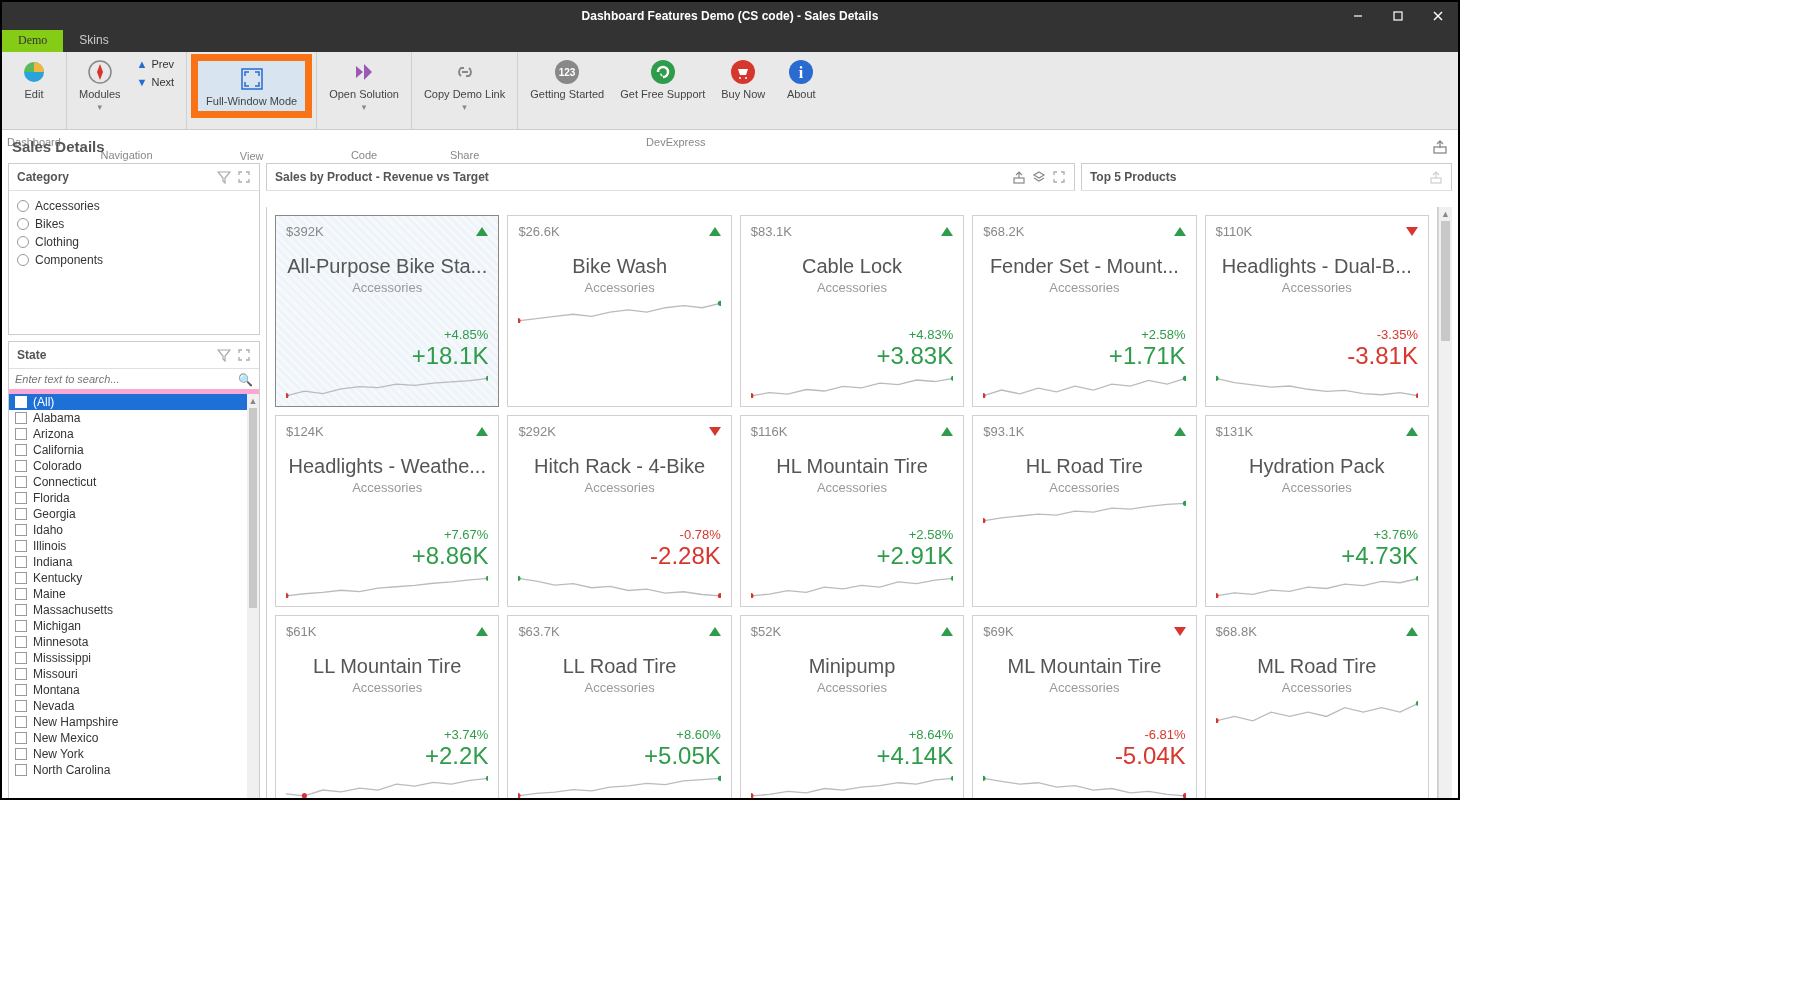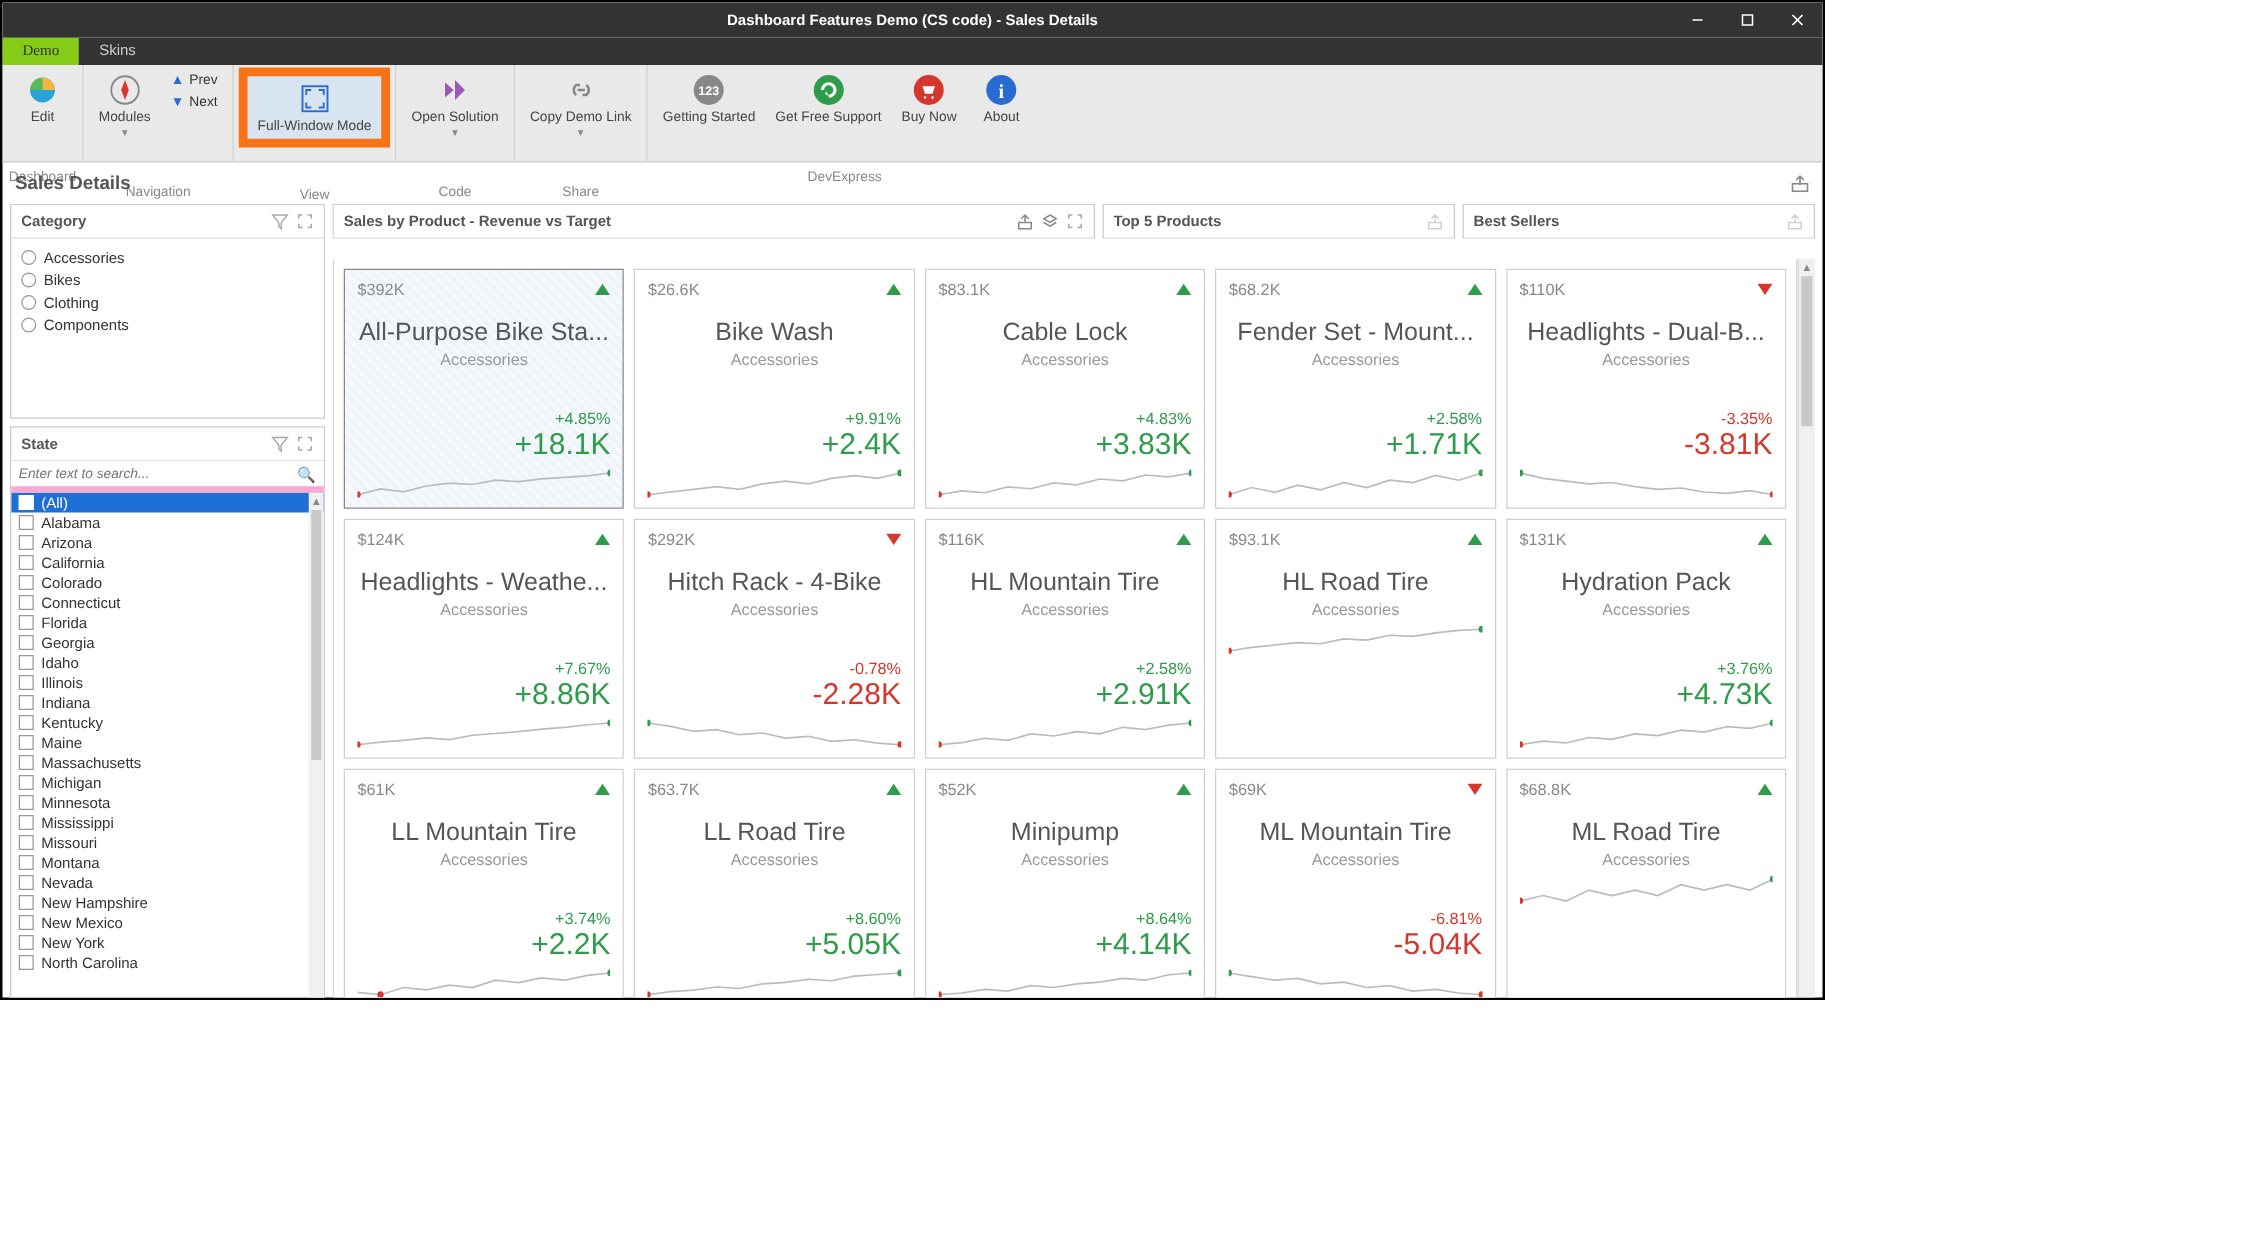--- a/index.html
+++ b/index.html
@@ -429,31 +429,20 @@
           <span>Top 5 Products</span>
           <div class="panel-header-icons">
             <span class="hicon" style="opacity:.4">
                 <svg width="14" height="14">
                   <rect x="2" y="8" width="10" height="5" fill="none" stroke="#888" stroke-width="1.2"></rect>
                   <path d="M7 2 L7 8 M4 5 L7 2 L10 5" fill="none" stroke="#888" stroke-width="1.2"></path>
                 </svg>
               </span>
           </div>
         </div>
-        <div class="panel-header" style="flex:1;border:1px solid #ccc;border-bottom:1px solid #e0e0e0">
-          <span>Best Sellers</span>
-          <div class="panel-header-icons">
-            <span class="hicon" style="opacity:.4">
-                <svg width="14" height="14">
-                  <rect x="2" y="8" width="10" height="5" fill="none" stroke="#888" stroke-width="1.2"></rect>
-                  <path d="M7 2 L7 8 M4 5 L7 2 L10 5" fill="none" stroke="#888" stroke-width="1.2"></path>
-                </svg>
-              </span>
-          </div>
-        </div>
       </div>
       <div class="big-grid-wrap">
         <div class="cards-panel" style="border-top:none">
           <div class="cards-scroll" id="cards-grid">
               <div class="card selected">
                 <div class="card-top">
                   <span class="card-rev">$392K</span>
                   <span class="tri up"></span>
                 </div>
                 <div class="card-name">All-Purpose Bike Sta...</div>
@@ -470,24 +459,20 @@
                   </svg>
                 </div>
               </div>
               <div class="card">
                 <div class="card-top">
                   <span class="card-rev">$26.6K</span>
                   <span class="tri up"></span>
                 </div>
                 <div class="card-name">Bike Wash</div>
                 <div class="card-cat">Accessories</div>
-                <div class="card-metrics">
-                  <div class="card-pct pos">+9.91%</div>
-                  <div class="card-delta pos">+2.4K</div>
-                </div>
                 <div class="sparkline">
                   <svg viewBox="0 0 200 22" preserveAspectRatio="none" style="width:100%;height:100%">
                     <path d="M0.0 20.0 L18.2 18.0 L36.4 16.0 L54.5 14.0 L72.7 16.0 L90.9 12.0 L109.1 10.0 L127.3 12.0 L145.5 8.0 L163.6 6.0 L181.8 8.0 L200.0 4.0" fill="none" stroke="#bbb" stroke-width="1.2"></path>
                     <circle cx="0" cy="20" r="2.5" fill="#d6372c"></circle>
                     <circle cx="200" cy="4" r="2.5" fill="#2e9c4a"></circle>
                   </svg>
                 </div>
               </div>
               <div class="card">
                 <div class="card-top">

